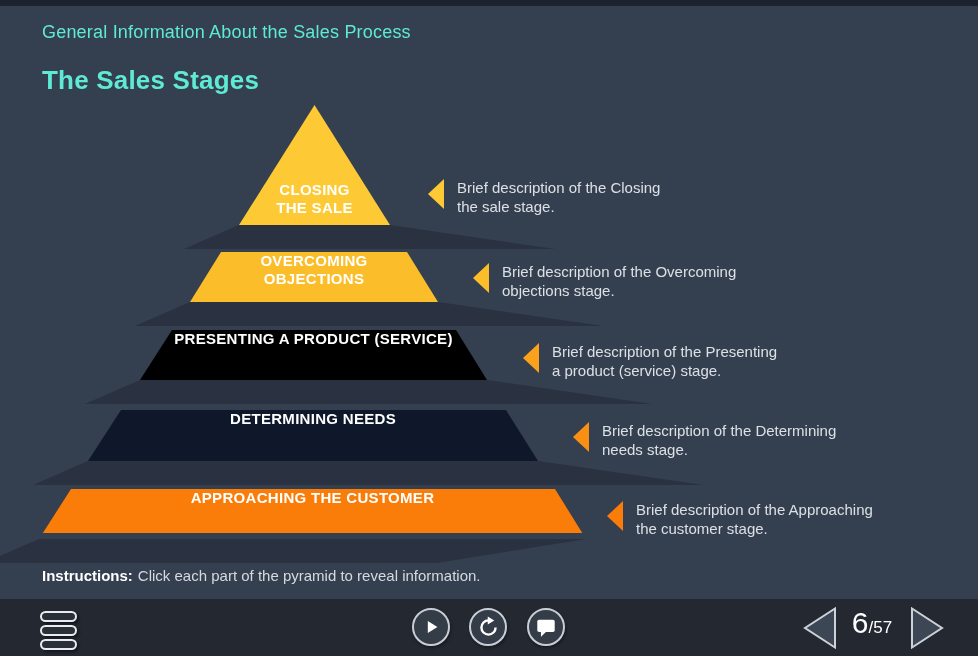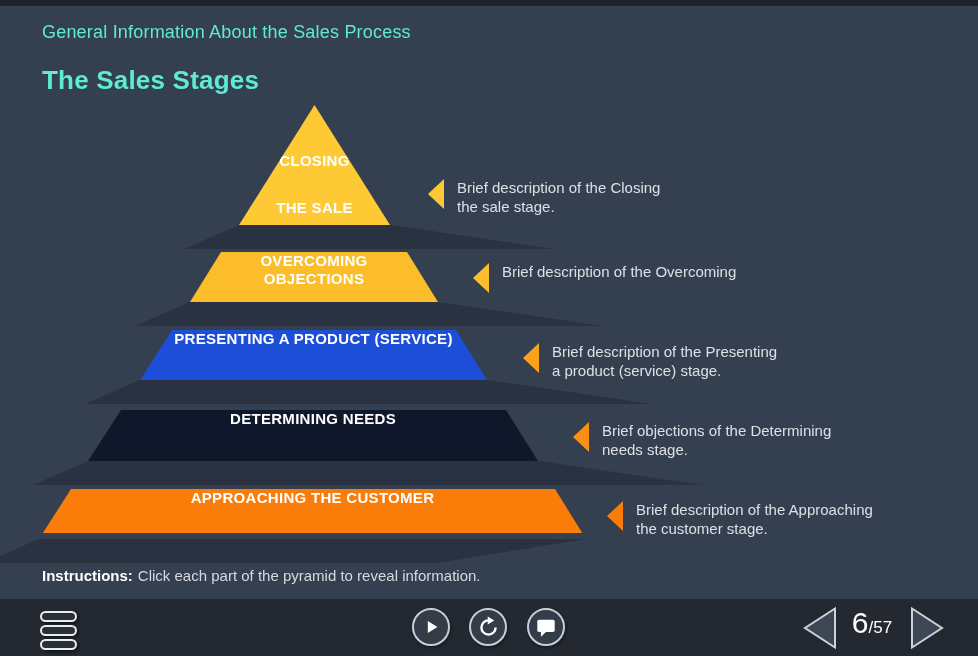--- a/index.html
+++ b/index.html
@@ -76,62 +76,63 @@
     <div class="sub">General Information About the Sales Process</div>
     <div class="ttl">The Sales Stages</div>
   </div>
 
   <div class="sh sh1"></div>
   <div class="sh sh2"></div>
   <div class="sh sh3"></div>
   <div class="sh sh4"></div>
   <div class="sh sh5"></div>
 
-  <div class="lv lv1" style="background-color: rgb(253, 202, 54); gap: 29px;">
+  <div class="lv lv1" style="background-color: rgb(253, 202, 54);">
     <div>CLOSING</div>
     <div>THE SALE</div>
   </div>
   <div class="lv lv2" style="background-color: rgb(251, 189, 41);">
     <div>OVERCOMING</div>
     <div>OBJECTIONS</div>
   </div>
-  <div class="lv lv3" style="background-color: #1d4ed8;">
+  <div class="lv lv3" style="background-color: #000000;">
     <div>PRESENTING A PRODUCT (SERVICE)</div>
   </div>
   <div class="lv lv4" style="background-color: #0f172a;">
     <div>DETERMINING NEEDS</div>
   </div>
   <div class="lv lv5" style="background-color: rgb(250, 125, 9);">
     <div>APPROACHING THE CUSTOMER</div>
   </div>
 
   <div class="desc d1">
     <div class="arr" style="border-right-color: rgb(253, 202, 54);"></div>
     <div class="txt">
       <div>Brief description of the Closing</div>
       <div>the sale stage.</div>
     </div>
   </div>
   <div class="desc d2">
     <div class="arr" style="border-right-color: rgb(251, 189, 41);"></div>
     <div class="txt">
       <div>Brief description of the Overcoming</div>
+      <div>objections stage.</div>
     </div>
   </div>
   <div class="desc d3">
     <div class="arr" style="border-right-color: rgb(250, 162, 27);"></div>
     <div class="txt">
       <div>Brief description of the Presenting</div>
       <div>a product (service) stage.</div>
     </div>
   </div>
   <div class="desc d4">
     <div class="arr" style="border-right-color: rgb(250, 144, 19);"></div>
     <div class="txt">
-      <div>Brief objections of the Determining</div>
+      <div>Brief description of the Determining</div>
       <div>needs stage.</div>
     </div>
   </div>
   <div class="desc d5">
     <div class="arr" style="border-right-color: rgb(250, 125, 9);"></div>
     <div class="txt">
       <div>Brief description of the Approaching</div>
       <div>the customer stage.</div>
     </div>
   </div>

